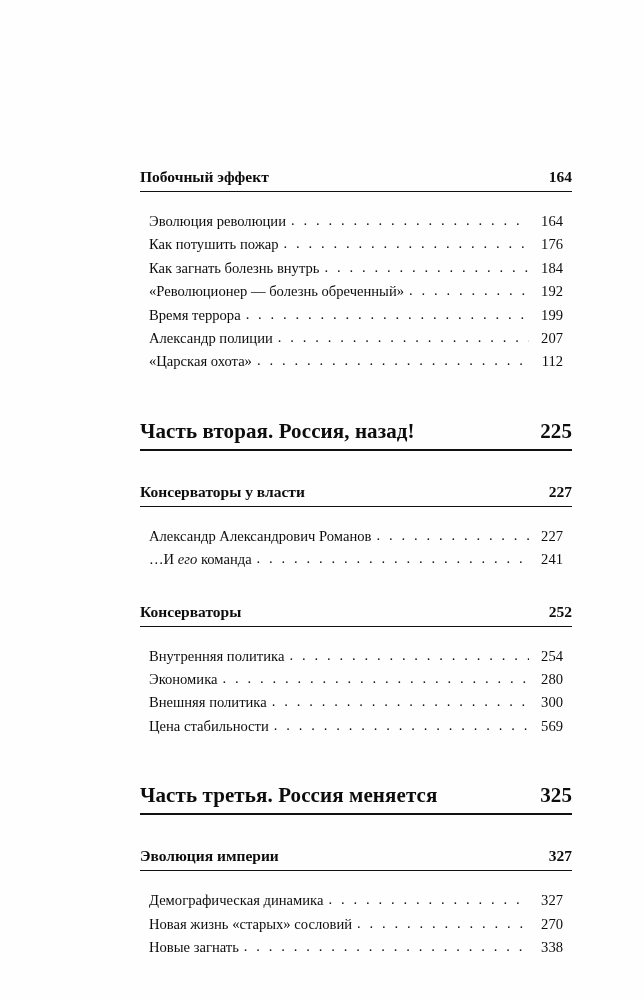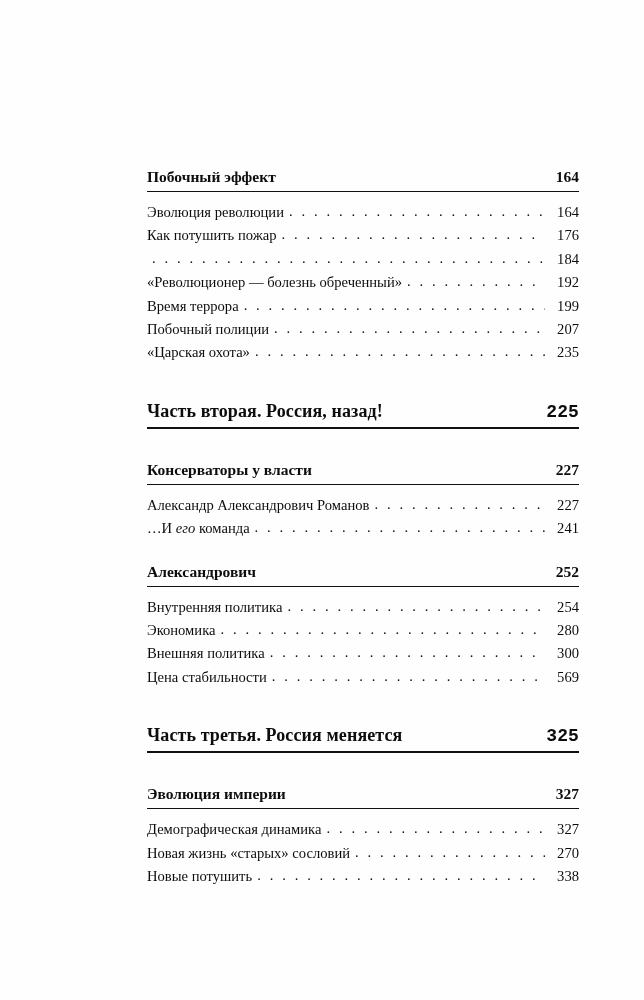--- a/index.html
+++ b/index.html
@@ -18,37 +18,37 @@
   .page {
     position: absolute;
     left: 0;
     top: 0;
     width: 644px;
     height: 1000px;
     background: #fefefe;
   }
   .content {
     position: absolute;
-    left: 147px;
+    left: 140px;
     top: 168px;
     width: 432px;
   }
 
   
   .part {
     display: flex;
     align-items: baseline;
-    font-size: 18px;
+    font-size: 21px;
     font-weight: bold;
     letter-spacing: 0.1px;
     margin: 0;
   }
   .part .ptitle { white-space: nowrap; }
   .part .pfill { flex: 1 1 auto; }
-  .part .ppage { white-space: nowrap; text-align: center; font-family: Liberation Mono, monospace; }
+  .part .ppage { white-space: nowrap; text-align: center; }
 
   
   .chapter {
     display: flex;
     align-items: baseline;
     font-size: 15.5px;
     font-weight: bold;
     margin: 0;
   }
   .chapter .ctitle { white-space: nowrap; }
@@ -61,21 +61,21 @@
     border-top: 2.1px solid #111;
     margin: 5px 0 0 0;
   }
   .rule-thin {
     border: 0;
     border-top: 1.1px solid #111;
     margin: 5px 0 0 0;
   }
 
   
-  .entries { margin: 0; padding: 0; list-style: none; }
+  .entries { margin: 9px; padding: 0; list-style: none; }
   .entry {
     display: flex;
     align-items: baseline;
     font-size: 14.6px;
     line-height: 23.4px;
     white-space: nowrap;
   }
   .entry .etitle { flex: 0 0 auto; }
   .entry .leader {
     flex: 1 1 auto;
@@ -118,42 +118,43 @@
         <span class="etitle">Эволюция революции</span>
         <span class="leader">. . . . . . . . . . . . . . . . . . . . . . . . . . . . . . . . . . . . . . . . . . . . . . . . . . . . . . . . . . . . . . . . .</span>
         <span class="epage">164</span>
       </li>
       <li class="entry">
         <span class="etitle">Как потушить пожар</span>
         <span class="leader">. . . . . . . . . . . . . . . . . . . . . . . . . . . . . . . . . . . . . . . . . . . . . . . . . . . . . . . . . . . . . . . . .</span>
         <span class="epage">176</span>
       </li>
       <li class="entry">
+        <span class="etitle">Как загнать болезнь внутрь</span>
         <span class="leader">. . . . . . . . . . . . . . . . . . . . . . . . . . . . . . . . . . . . . . . . . . . . . . . . . . . . . . . . . . . . . . . . .</span>
         <span class="epage">184</span>
       </li>
       <li class="entry">
         <span class="etitle">«Революционер — болезнь обреченный»</span>
         <span class="leader">. . . . . . . . . . . . . . . . . . . . . . . . . . . . . . . . . . . . . . . . . . . . . . . . . . . . . . . . . . . . . . . . .</span>
         <span class="epage">192</span>
       </li>
       <li class="entry">
         <span class="etitle">Время террора</span>
         <span class="leader">. . . . . . . . . . . . . . . . . . . . . . . . . . . . . . . . . . . . . . . . . . . . . . . . . . . . . . . . . . . . . . . . .</span>
         <span class="epage">199</span>
       </li>
       <li class="entry">
-        <span class="etitle">Побочный полиции</span>
+        <span class="etitle">Александр полиции</span>
         <span class="leader">. . . . . . . . . . . . . . . . . . . . . . . . . . . . . . . . . . . . . . . . . . . . . . . . . . . . . . . . . . . . . . . . .</span>
         <span class="epage">207</span>
       </li>
       <li class="entry">
         <span class="etitle">«Царская охота»</span>
         <span class="leader">. . . . . . . . . . . . . . . . . . . . . . . . . . . . . . . . . . . . . . . . . . . . . . . . . . . . . . . . . . . . . . . . .</span>
-        <span class="epage">235</span>
+        <span class="epage">112</span>
       </li>
     </ul>
 
     <div class="gap-part-before"></div>
 
     <div class="part">
       <span class="ptitle">Часть вторая. Россия, назад!</span>
       <span class="pfill"></span>
       <span class="ppage">225</span>
     </div>
@@ -177,21 +178,21 @@
       <li class="entry">
         <span class="etitle">…И&nbsp;<em>его</em>&nbsp;команда</span>
         <span class="leader">. . . . . . . . . . . . . . . . . . . . . . . . . . . . . . . . . . . . . . . . . . . . . . . . . . . . . . . . . . . . . . . . .</span>
         <span class="epage">241</span>
       </li>
     </ul>
 
     <div class="gap-chapter-before"></div>
 
     <div class="chapter">
-      <span class="ctitle">Александрович</span>
+      <span class="ctitle">Консерваторы</span>
       <span class="cfill"></span>
       <span class="cpage">252</span>
     </div>
     <hr class="rule-thin">
     <div class="gap-small"></div>
     <ul class="entries">
       <li class="entry">
         <span class="etitle">Внутренняя политика</span>
         <span class="leader">. . . . . . . . . . . . . . . . . . . . . . . . . . . . . . . . . . . . . . . . . . . . . . . . . . . . . . . . . . . . . . . . .</span>
         <span class="epage">254</span>
@@ -236,20 +237,20 @@
         <span class="etitle">Демографическая динамика</span>
         <span class="leader">. . . . . . . . . . . . . . . . . . . . . . . . . . . . . . . . . . . . . . . . . . . . . . . . . . . . . . . . . . . . . . . . .</span>
         <span class="epage">327</span>
       </li>
       <li class="entry">
         <span class="etitle">Новая жизнь «старых» сословий</span>
         <span class="leader">. . . . . . . . . . . . . . . . . . . . . . . . . . . . . . . . . . . . . . . . . . . . . . . . . . . . . . . . . . . . . . . . .</span>
         <span class="epage">270</span>
       </li>
       <li class="entry">
-        <span class="etitle">Новые потушить</span>
+        <span class="etitle">Новые загнать</span>
         <span class="leader">. . . . . . . . . . . . . . . . . . . . . . . . . . . . . . . . . . . . . . . . . . . . . . . . . . . . . . . . . . . . . . . . .</span>
         <span class="epage">338</span>
       </li>
     </ul>
 
   </div>
 </div>
 
 </body></html>

